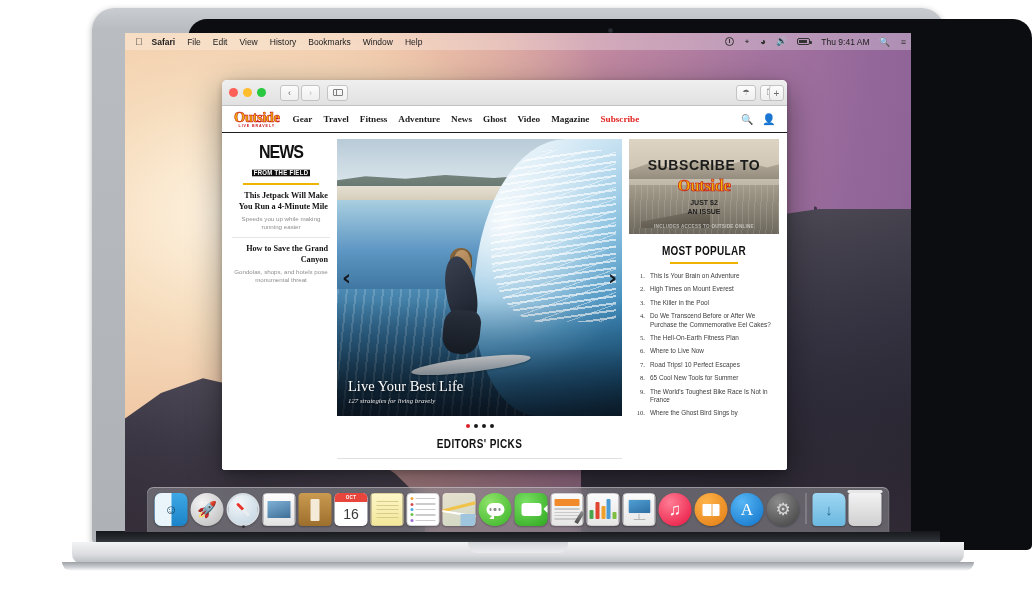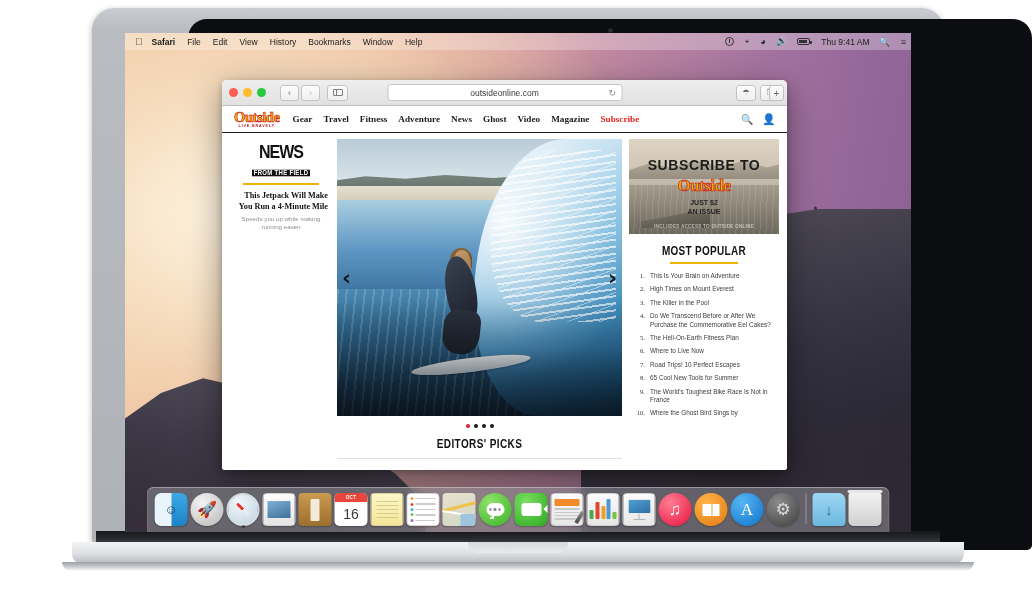--- a/index.html
+++ b/index.html
@@ -574,24 +574,20 @@
         <span class="tl g"></span>
 
         <span class="navbtns">
           <span class="navbtn">‹</span>
           <span class="navbtn dim">›</span>
         </span>
         <span class="sidebtn">
             <i></i>
           </span>
 
-        <span id="urlfield">
-          <span>outsideonline.com</span>
-          <span class="reload">↻</span>
-        </span>
 
         <span class="rightbtns">
           <span class="rbtn">☂</span>
           <span class="rbtn">❐</span>
         </span>
         <span class="plusbtn">+</span>
       </div>
 
       <div id="site">
 
@@ -621,40 +617,48 @@
             <div id="nfield">
               <div><span class="news">NEWS</span></div>
               <div><span class="sub2">FROM THE FIELD</span></div>
               <div class="rule"></div>
             </div>
 
             <div class="art">
               <h3>This Jetpack Will Make You Run a 4-Minute Mile</h3>
               <p>Speeds you up while making running easier</p>
             </div>
+            <div class="art">
+              <h3>How to Save the Grand Canyon</h3>
+              <p>Gondolas, shops, and hotels pose monumental threat</p>
+            </div>
           </div>
 
           <div id="hero">
             <div id="heroimg">
               <div class="hero-sky"></div>
               <div class="hero-land"></div>
               <div class="hero-beach"></div>
               <div class="hero-water"></div>
               <div class="hero-wave"></div>
               <div class="hero-foam"></div>
               <div class="surfer">
                 <div class="hair"></div>
                 <div class="head"></div>
                 <div class="body"></div>
                 <div class="legs"></div>
               </div>
               <div class="board"></div>
               <div class="hero-grad"></div>
               <div class="heroarrow l">‹</div>
               <div class="heroarrow r">›</div>
+              <div class="herocap">
+                <h2>Live Your Best Life</h2>
+                <p>127 strategies for living bravely</p>
+              </div>
             </div>
 
             <div id="dots">
               <span class="on"></span>
               <span></span>
               <span></span>
               <span></span>
             </div>
 
             <div id="epicks">EDITORS' PICKS</div>

